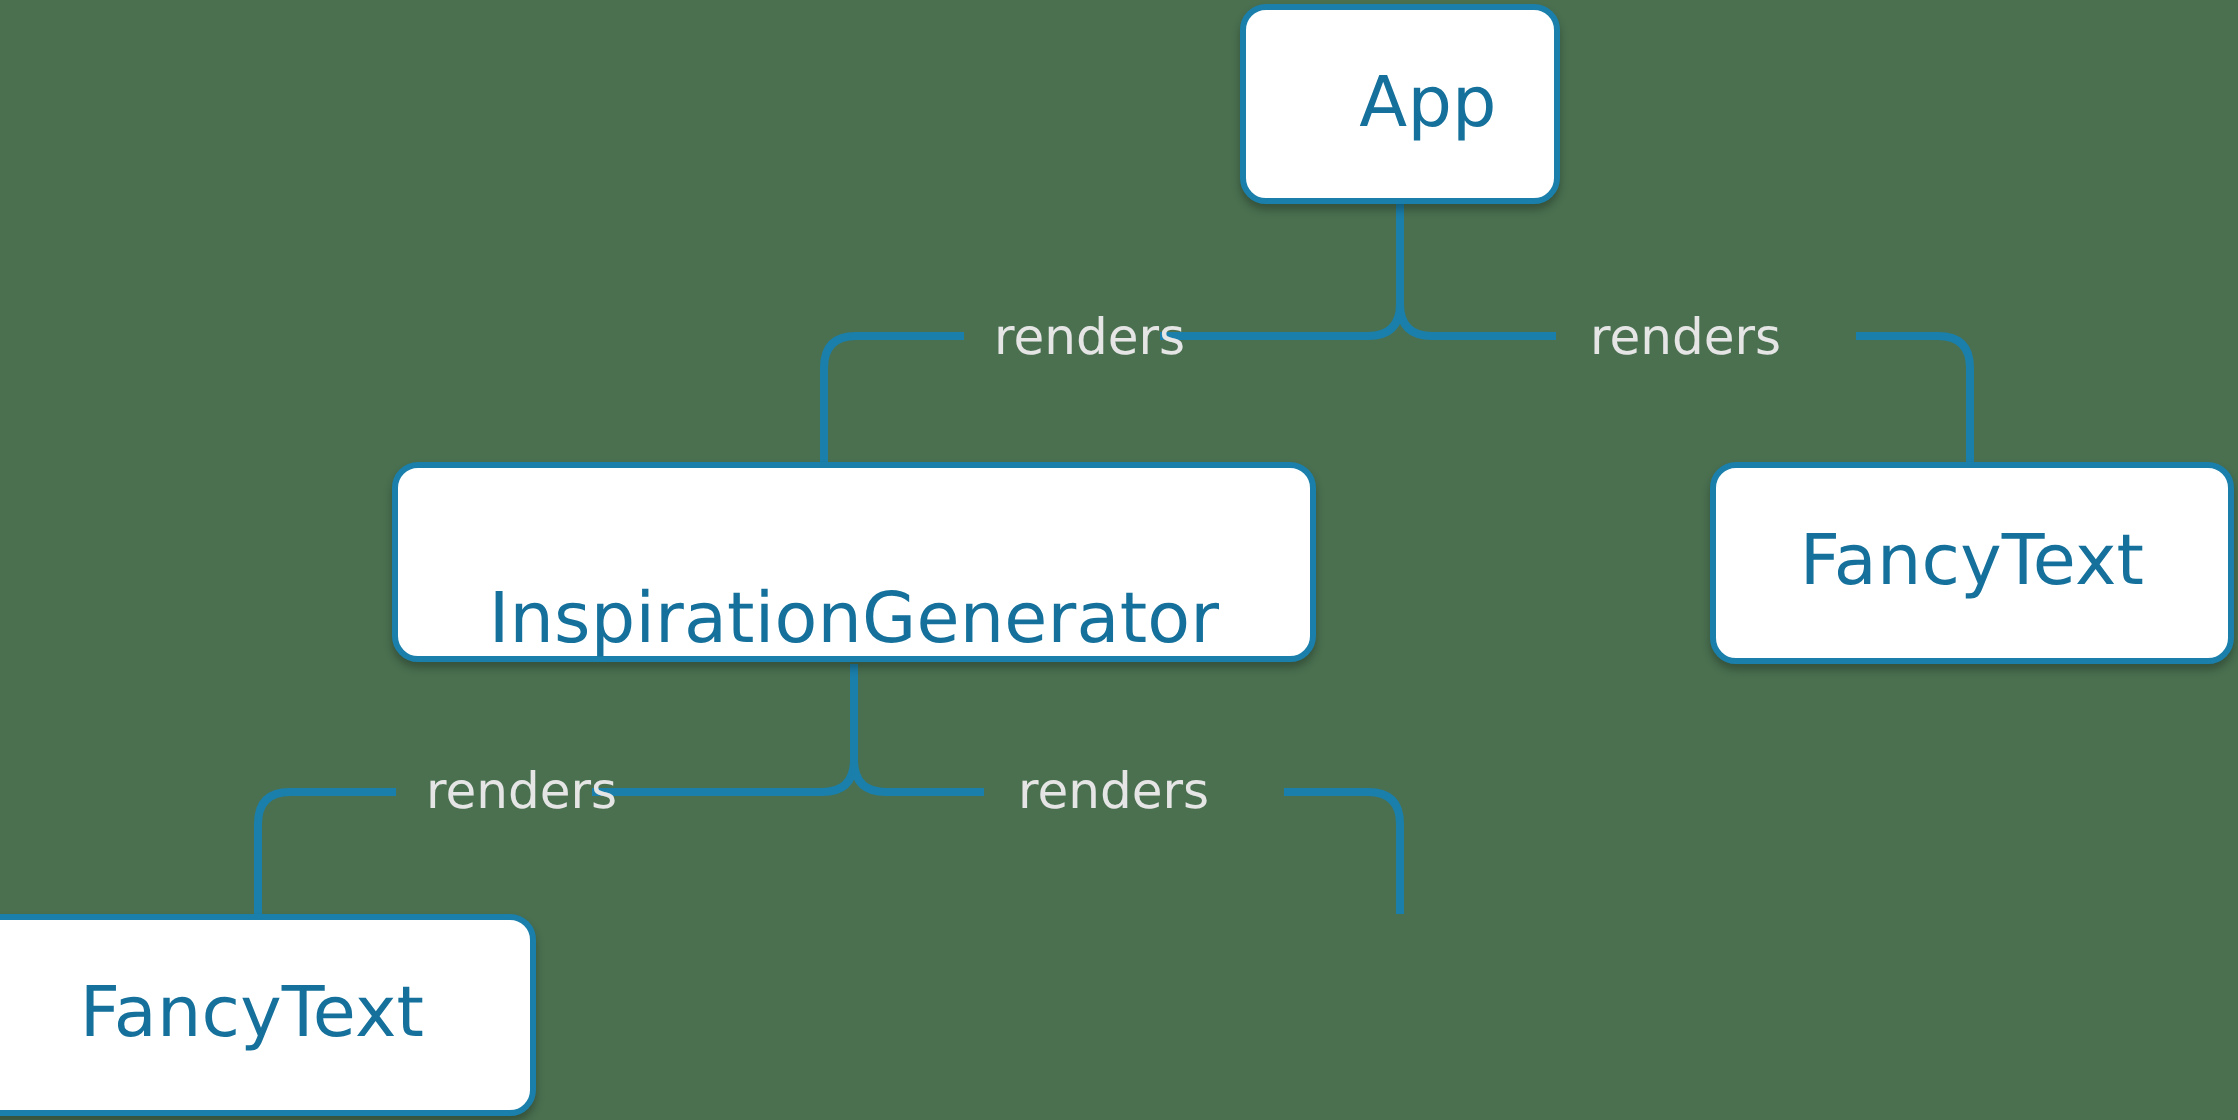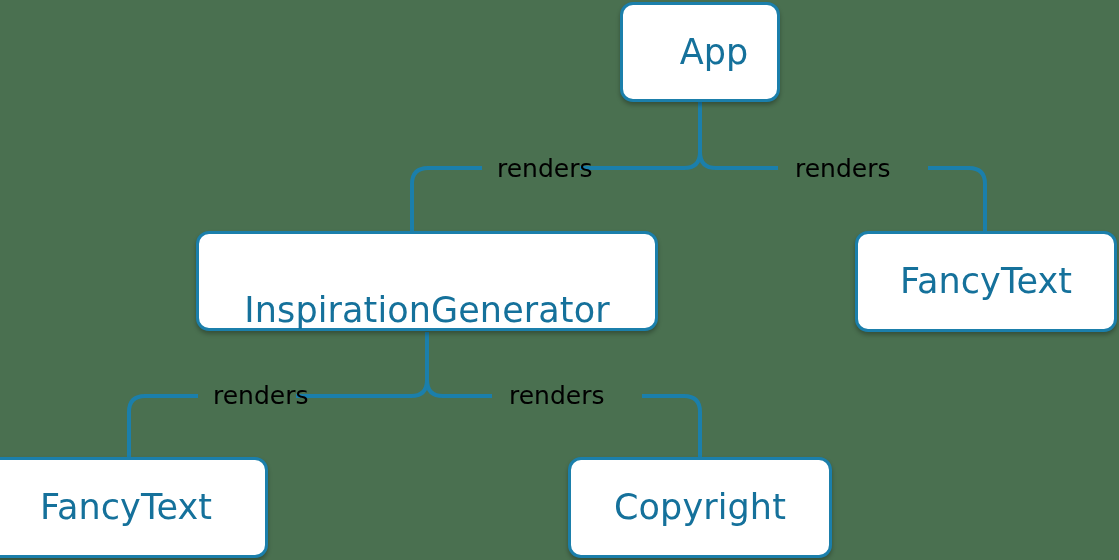--- a/index.html
+++ b/index.html
@@ -53,21 +53,21 @@
     border-bottom-right-radius: 13px;
   }
   .node-fancytext-bottom {
     left: -16px; top: 457px; width: 284px; height: 101px;
     border-top-left-radius: 13px;
     border-bottom-left-radius: 13px;
   }
   .node-copyright { left: 568px; top: 457px; width: 264px; height: 101px; }
   .edge-label {
     position: absolute;
-    color: #000000;
+    color: #e5e5e5;
     font-size: 25px;
     font-weight: 400;
     line-height: 1;
     white-space: nowrap;
     z-index: 3;
   }
   .label-r1 { left: 497px; top: 156px; }
   .label-r2 { left: 795px; top: 156px; }
   .label-r3 { left: 213px; top: 383px; }
   .label-r4 { left: 509px; top: 383px; }
@@ -107,22 +107,19 @@
   </div>
 
   <div class="node-box node-fancytext-right">
     <span class="node-label">FancyText</span>
   </div>
 
   <div class="node-box node-fancytext-bottom">
     <span class="node-label">FancyText</span>
   </div>
 
-  <div class="node-box node-copyright">
-    <span class="node-label">Copyright</span>
-  </div>
 
   <span class="edge-label label-r1">renders</span>
   <span class="edge-label label-r2">renders</span>
   <span class="edge-label label-r3">renders</span>
   <span class="edge-label label-r4">renders</span>
 
 </div>
 
 </body></html>

